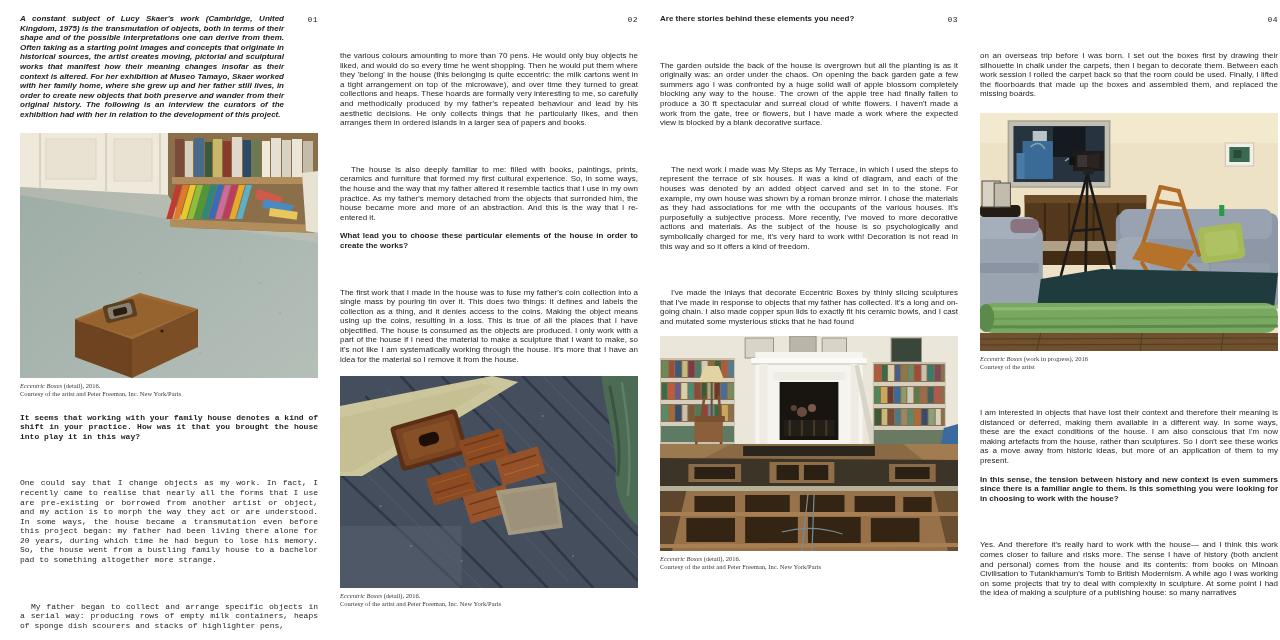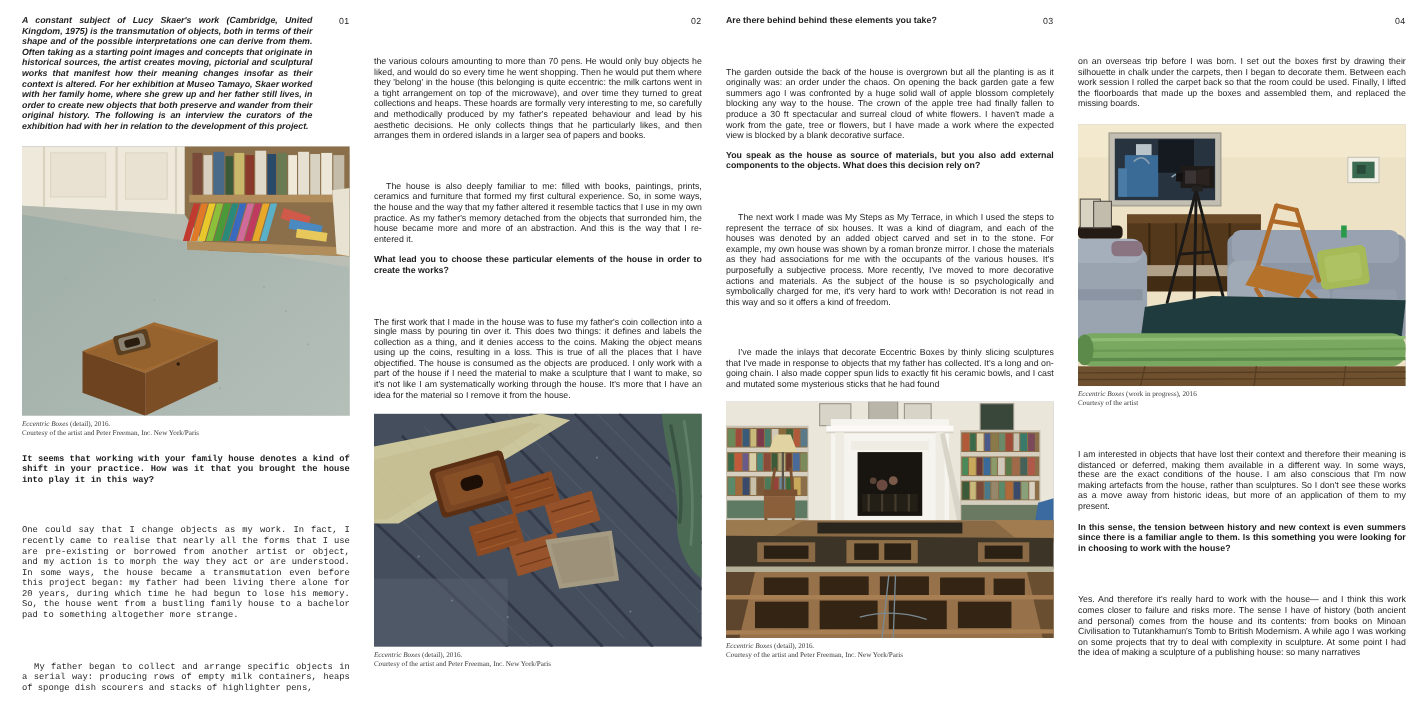--- a/index.html
+++ b/index.html
@@ -1,21 +1,21 @@
 <!DOCTYPE html>
 <html><head>
 <meta charset="utf-8">
 <style>
   * { margin:0; padding:0; box-sizing:border-box; }
   html,body { width:1280px; height:640px; background:#ffffff; overflow:hidden; }
   body { font-family:"Liberation Sans", sans-serif; color:#1c1c1c; }
   .page { position:relative; width:1280px; height:640px; background:#fff; }
   .col { position:absolute; top:14px; width:298px; }
   #c1 { left:20px; } #c2 { left:340px; } #c3 { left:660px; } #c4 { left:980px; }
-  .pagenum { position:absolute; top:1px; right:0; font-size:8px; color:#222; letter-spacing:.5px; }
+  .pagenum { position:absolute; top:1px; right:0; font-size:8px; color:#222; letter-spacing:.5px;font-family:Liberation Mono, monospace; }
   p.body, p.q, p.a { font-size:8px; line-height:9.6px; text-align:justify; color:#1e1e1e;margin-top:37px; }
   p.intro { font-size:8px; line-height:9.6px; text-align:justify; font-style:italic; color:#222; padding-right:34px;font-weight:bold; }
   p.q { font-weight:bold; margin-top:9px; }
   p.q.first { margin-top:0; }
   p.indent { text-indent:11px; }
   figure.photo { width:100%; overflow:hidden; background:#ccc; }
   figure.photo svg { display:block; width:100%; height:100%; }
   p.caption { font-family:"Liberation Serif", serif; font-size:6.5px; line-height:8px; color:#3a3a3a; margin-top:4px; }
   .capline { display:block; }
   .cap-title { font-style:italic; }
@@ -221,23 +221,22 @@
       </svg>
     </figure>
     <p class="caption">
       <span class="capline"><span class="cap-title">Eccentric Boxes</span><span> (detail), 2016.</span></span>
       <span class="capline">Courtesy of the artist and Peter Freeman, Inc. New York/Paris</span>
     </p>
   </section>
 
   <section class="col" id="c3">
     <span class="pagenum">03</span>
-    <p class="q first">Are there behind behind these elements you take?</p>
+    <p class="q first">Are there stories behind these elements you need?</p>
     <p class="a">The garden outside the back of the house is overgrown but all the planting is as it originally was: an order under the chaos. On opening the back garden gate a few summers ago I was confronted by a huge solid wall of apple blossom completely blocking any way to the house. The crown of the apple tree had finally fallen to produce a 30 ft spectacular and surreal cloud of white flowers. I haven't made a work from the gate, tree or flowers, but I have made a work where the expected view is blocked by a blank decorative surface.</p>
-    <p class="q">You speak as the house as source of materials, but you also add external components to the objects. What does this decision rely on?</p>
     <p class="a indent">The next work I made was My Steps as My Terrace, in which I used the steps to represent the terrace of six houses. It was a kind of diagram, and each of the houses was denoted by an added object carved and set in to the stone. For example, my own house was shown by a roman bronze mirror. I chose the materials as they had associations for me with the occupants of the various houses. It's purposefully a subjective process. More recently, I've moved to more decorative actions and materials. As the subject of the house is so psychologically and symbolically charged for me, it's very hard to work with! Decoration is not read in this way and so it offers a kind of freedom.</p>
     <p class="a indent">I've made the inlays that decorate Eccentric Boxes by thinly slicing sculptures that I've made in response to objects that my father has collected. It's a long and on-going chain. I also made copper spun lids to exactly fit his ceramic bowls, and I cast and mutated some mysterious sticks that he had found</p>
 
     <figure class="photo">
       <svg viewBox="0 0 294 215" preserveAspectRatio="none">
         <rect width="294" height="215" fill="#eae6da"></rect>
 
         <g stroke="#9a958a" fill="#d8d4c8">
           <rect x="84" y="2" width="28" height="20"></rect>
             <rect x="128" y="0" width="26" height="24" fill="#b9b5a9"></rect>

